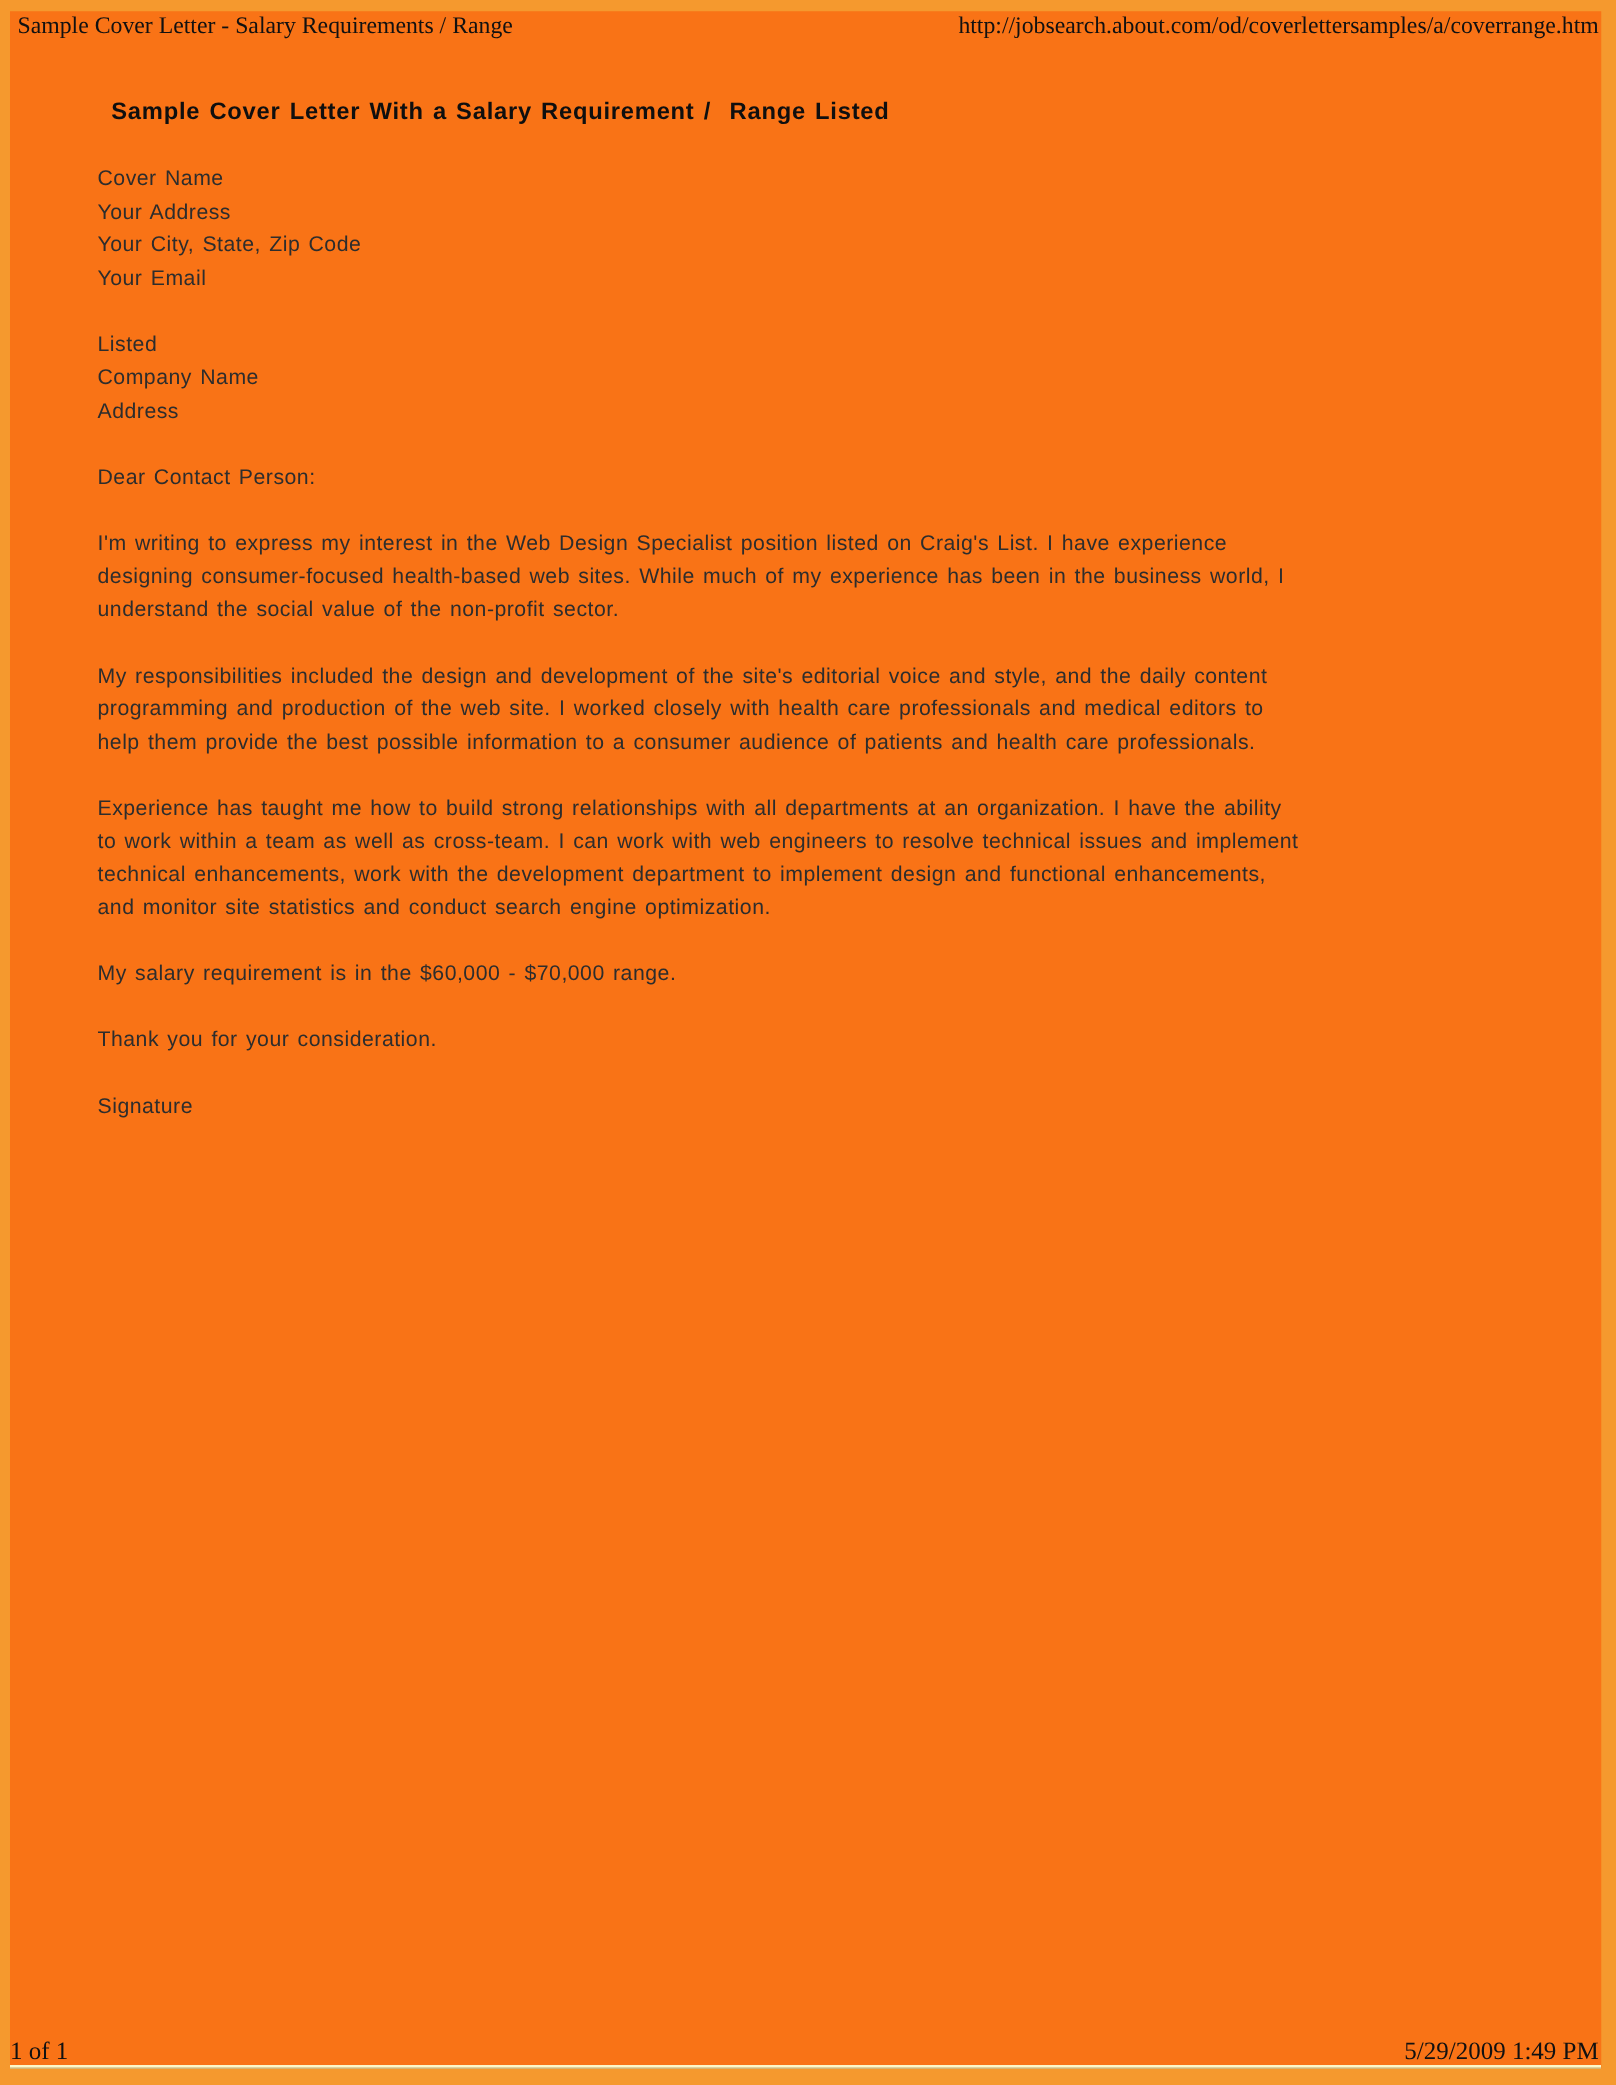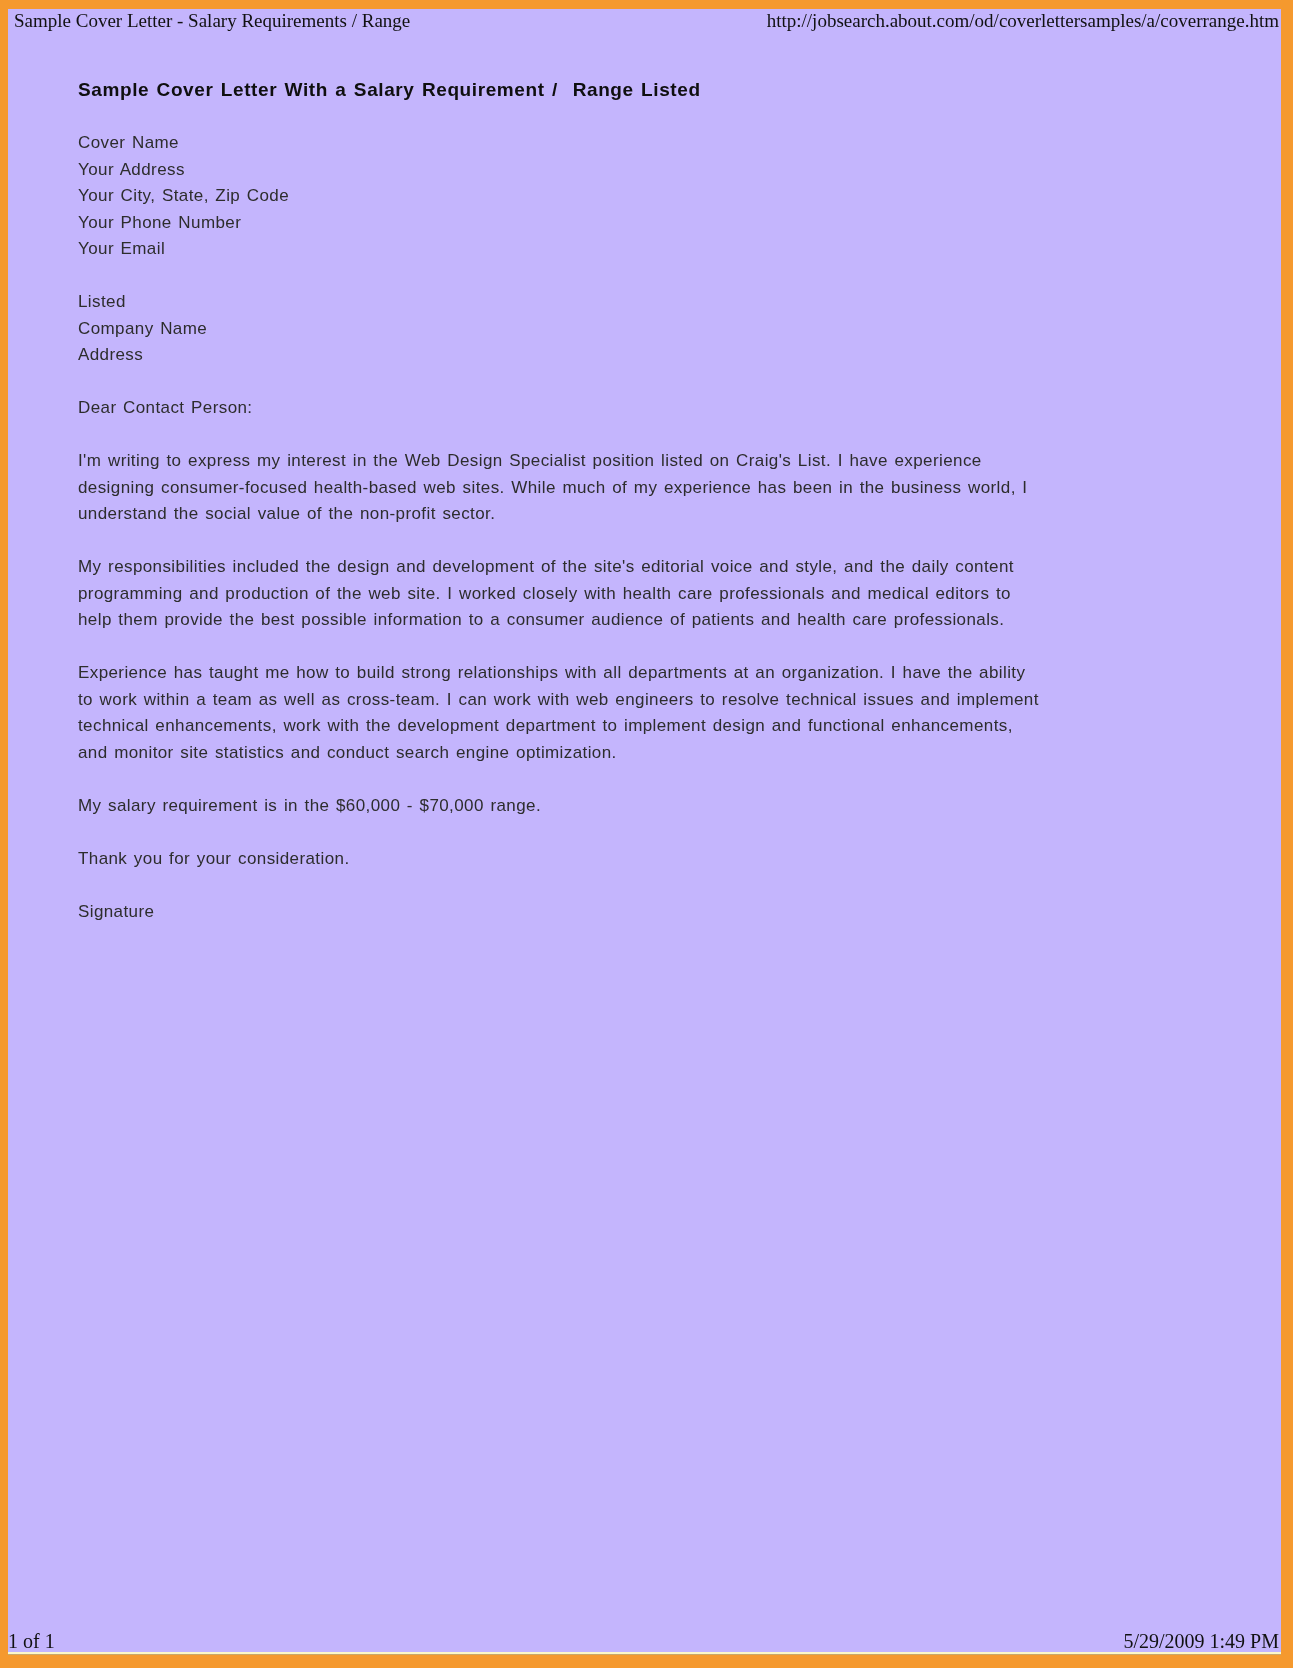--- a/index.html
+++ b/index.html
@@ -14,21 +14,21 @@
     background: #f5992e; 
     overflow: hidden;
     box-sizing: border-box;
   }
   .sheet {
     position: absolute;
     top: 9px;
     left: 8px;
     right: 12px;
     bottom: 13px;
-    background: #c4b5fd;
+    background: #f97316;
     box-shadow: inset 0 -1px 0 #c8a96a, inset 0 -3px 0 #fdf7c8;
   }
   
   .print-header {
     position: absolute;
     top: 1px;
     left: 6px;
     right: 2px;
     height: 32px;
     display: flex;
@@ -62,21 +62,21 @@
     right: 0;
     padding: 0 120px 0 70px;
     font-family: "Liberation Sans", "DejaVu Sans", sans-serif;
     font-size: 17px;
     line-height: 26.5px;
     letter-spacing: 0.4px;
     word-spacing: 1.5px;
     color: #2d2d2d;
   }
   .letter-heading {
-    margin: 32px 0 0 0;
+    margin: 32px 0 0 11px;
     font-size: 19px;
     font-weight: bold;
     letter-spacing: 0.6px;
     color: #0f0f0f;
     white-space: pre-wrap;
   }
   .block {
     margin: 26.5px 0 0 0;
   }
   .block:first-of-type {
@@ -102,21 +102,20 @@
     </div>
 
     <div class="letter">
 
       <div class="letter-heading">Sample Cover Letter With a Salary Requirement /  Range Listed</div>
 
       <div class="block">
         <div class="line">Cover Name</div>
         <div class="line">Your Address</div>
         <div class="line">Your City, State, Zip Code</div>
-        <div class="line">Your Phone Number</div>
         <div class="line">Your Email</div>
       </div>
 
       <div class="block">
         <div class="line">Listed</div>
         <div class="line">Company Name</div>
         <div class="line">Address</div>
       </div>
 
       <div class="para">Dear Contact Person:</div>

